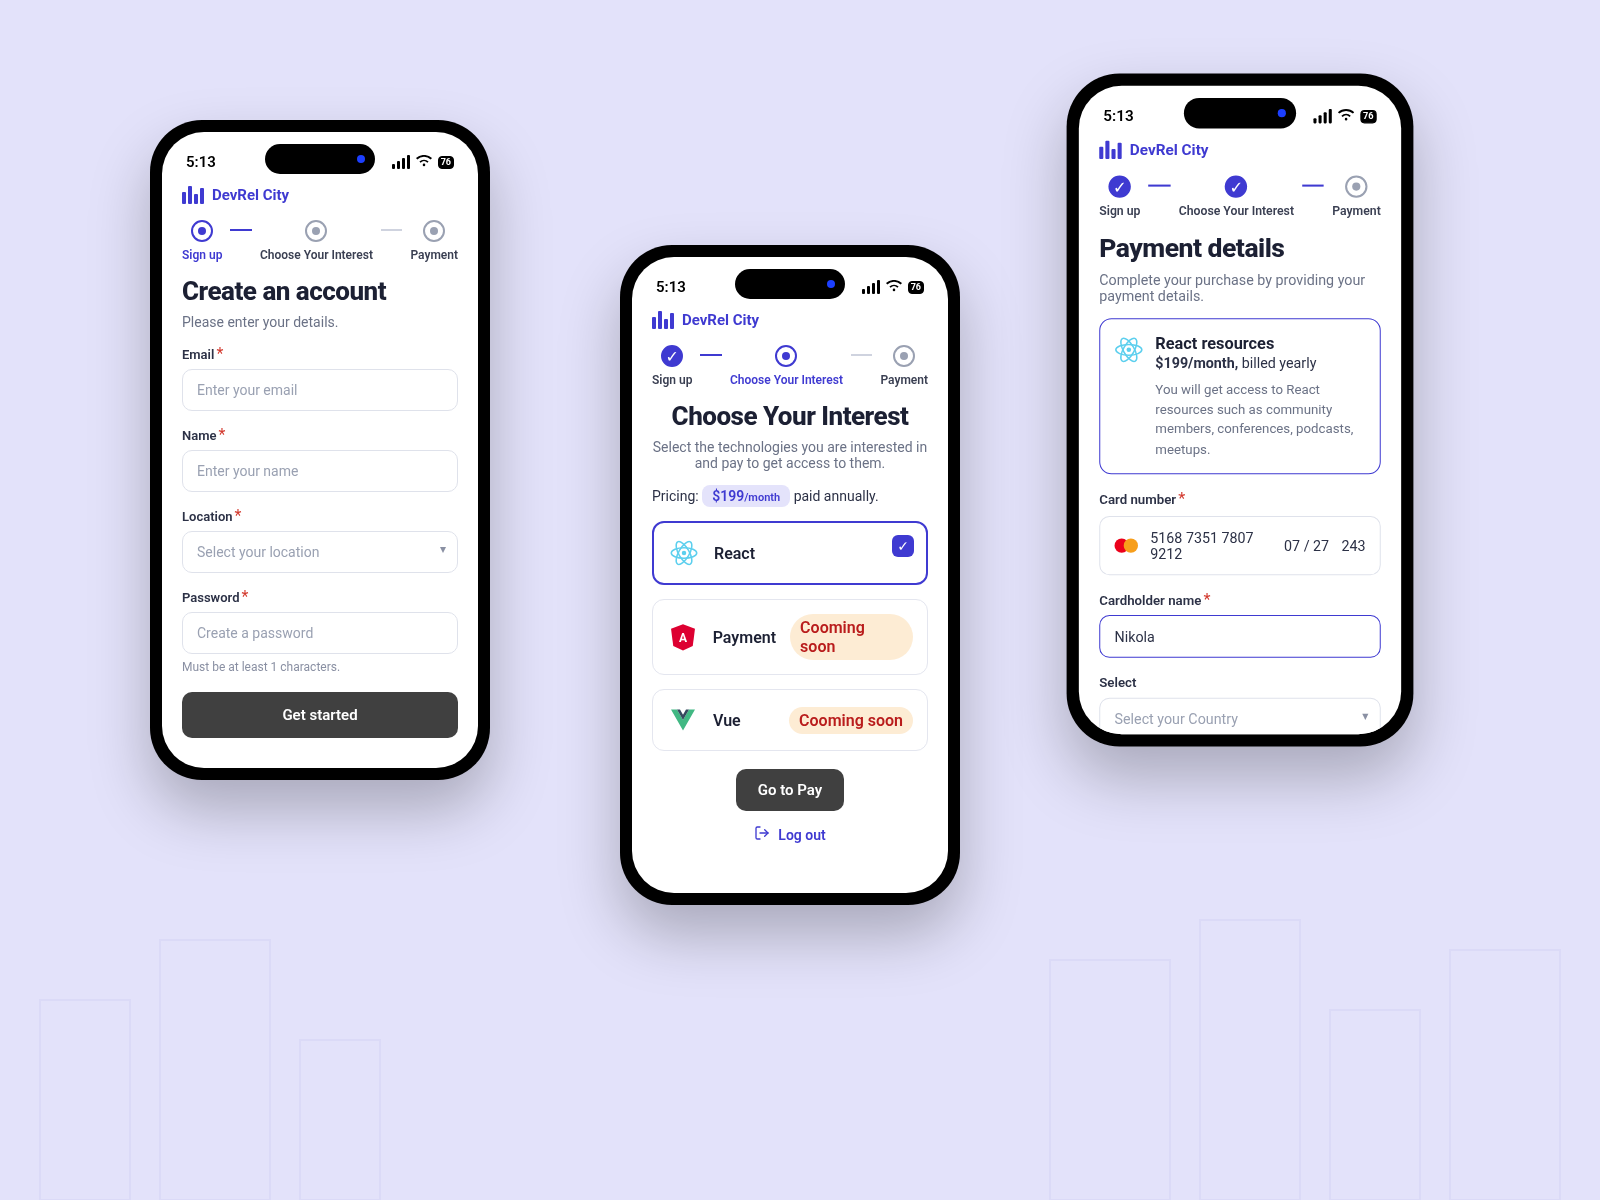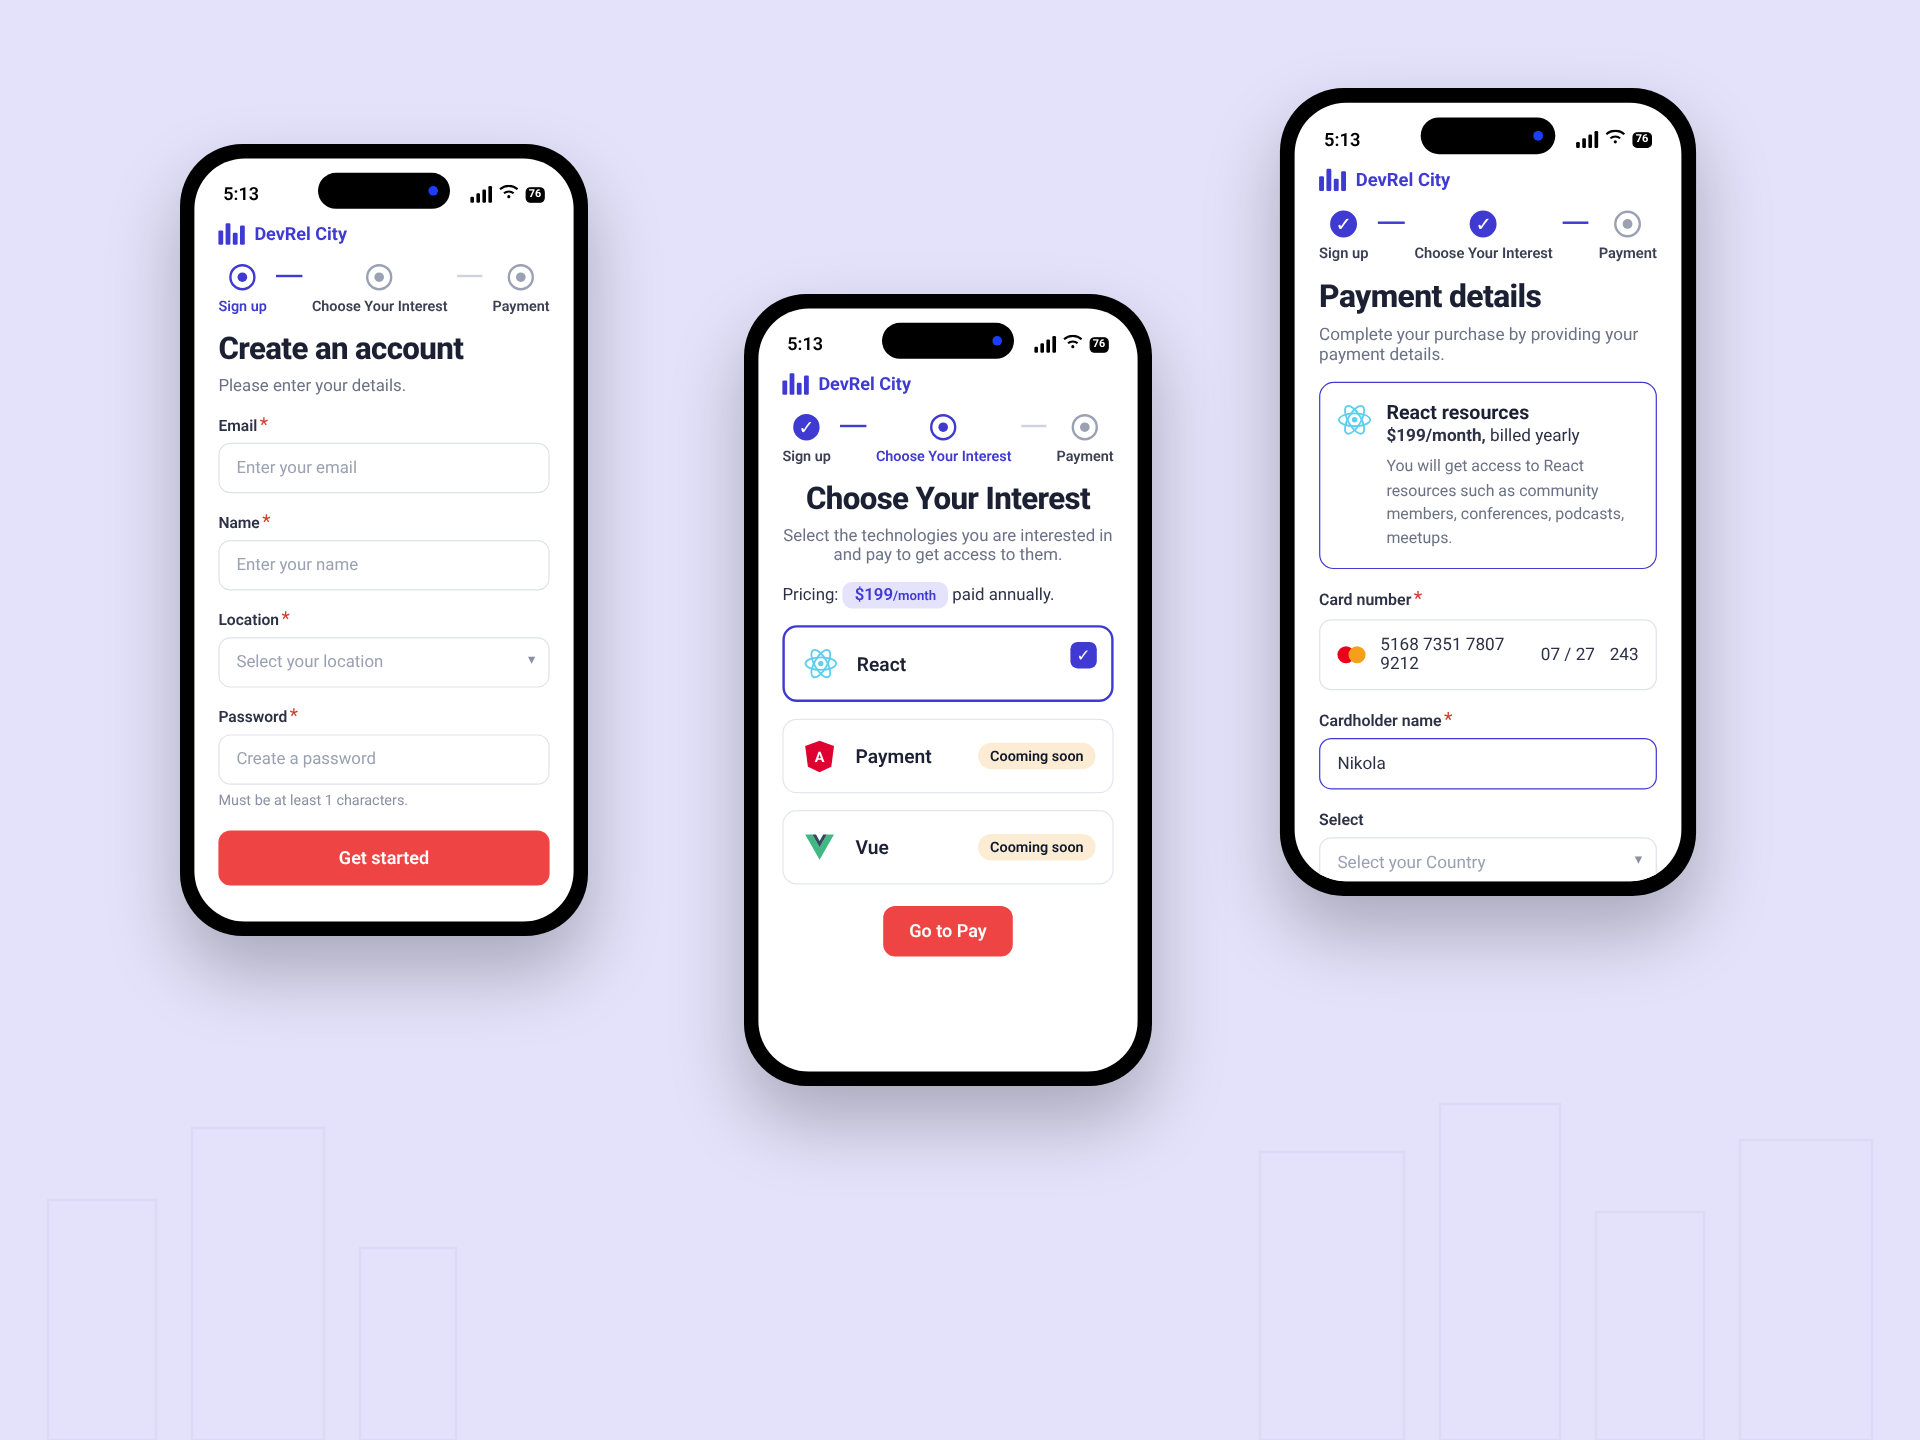--- a/index.html
+++ b/index.html
@@ -107,21 +107,21 @@
     padding:12px 14px; font-size:14px; color:#2c3146;
     background:#fff;
   }
   .input::placeholder { color:#9aa1b2; }
   .select { position:relative; }
   .select .chev { position:absolute; right:12px; top:50%; transform:translateY(-50%); color:#8a90a3; font-size:12px; }
   .hint { font-size:12px; color:#8a90a3; margin-top:6px; }
 
   .btn-primary {
     display:block; width:100%; text-align:center;
-    background:#ef4444; color:#fff; font-weight:600;
+    background:#404040; color:#fff; font-weight:600;
     border:none; border-radius:10px; padding:14px 18px; margin-top:18px;
     font-size:15px; cursor:pointer;
   }
   .btn-primary.small { width:auto; padding:12px 22px; border-radius:10px; }
 
   
   .pricing { margin-top:14px; font-size:14px; color:#2c3146; }
   .price-pill {
     display:inline-block; background:#e4e3fb; color:#3f3ad1;
     border-radius:8px; padding:3px 10px; font-weight:600; font-size:14px;
@@ -134,22 +134,22 @@
   }
   .techcard.selected { border:2px solid #3f3ad1; }
   .tech-icon { width:32px; height:32px; display:flex; align-items:center; justify-content:center; }
   .tech-name { font-weight:600; color:#1c2033; }
   .checksq {
     position:absolute; right:12px; top:12px;
     width:22px; height:22px; border-radius:6px; background:#3f3ad1;
     display:flex; align-items:center; justify-content:center; color:#fff; font-size:14px;
   }
   .badge-soon {
-    margin-left:auto; background:#fdecd4; color:#0f172a;
-    border-radius:999px; font-size:12px; padding:4px 10px; font-weight:600;
+    margin-left:auto; background:#fdecd4; color:#b91c1c;
+    border-radius:999px; font-size:16px; padding:4px 10px; font-weight:600;
   }
   .center { text-align:center; }
   .logout { display:inline-flex; align-items:center; gap:8px; color:#3f3ad1; font-weight:600; font-size:14px; margin-top:14px; cursor:pointer; }
 
   
   .plan-box {
     border:1.5px solid #3f3ad1; border-radius:12px; padding:14px 14px 14px 54px;
     position:relative; margin-top:14px;
   }
   .plan-box .react-badge {
@@ -383,20 +383,32 @@
               <polygon points="4,6 20,34 36,6 28,6 20,20 12,6" fill="#41b883"></polygon>
           <polygon points="12,6 20,20 28,6 24,6 20,13 16,6" fill="#35495e"></polygon>
             </svg>
         </span>
         <span class="tech-name">Vue</span>
         <span class="badge-soon">Cooming soon</span>
       </div>
 
       <div class="center">
         <button class="btn-primary small" style="display:inline-block">Go to Pay</button>
+        <div>
+          <a class="logout">
+            <span>
+              <svg width="16" height="16" viewBox="0 0 24 24" fill="none" stroke="#3f3ad1" stroke-width="2" stroke-linecap="round">
+                  <path d="M9 21H5a2 2 0 01-2-2V5a2 2 0 012-2h4"></path>
+                  <polyline points="16 17 21 12 16 7"></polyline>
+                  <line x1="21" y1="12" x2="9" y2="12"></line>
+                </svg>
+            </span>
+            <span>Log out</span>
+          </a>
+        </div>
       </div>
     </div>
   </div>
 </div>
 
 <div class="phone" id="phone3">
   <div class="screen">
     <div class="island">
         <span class="dot"></span>
       </div>

